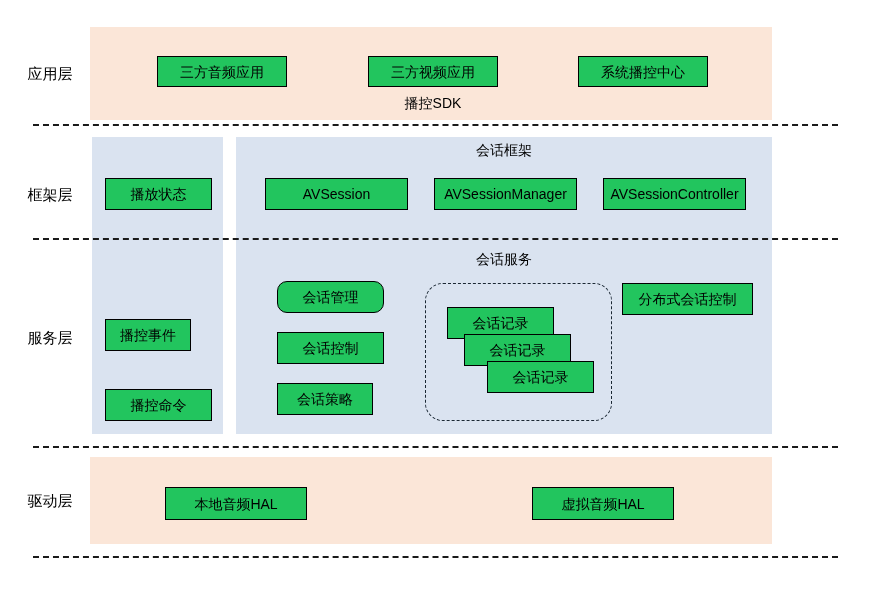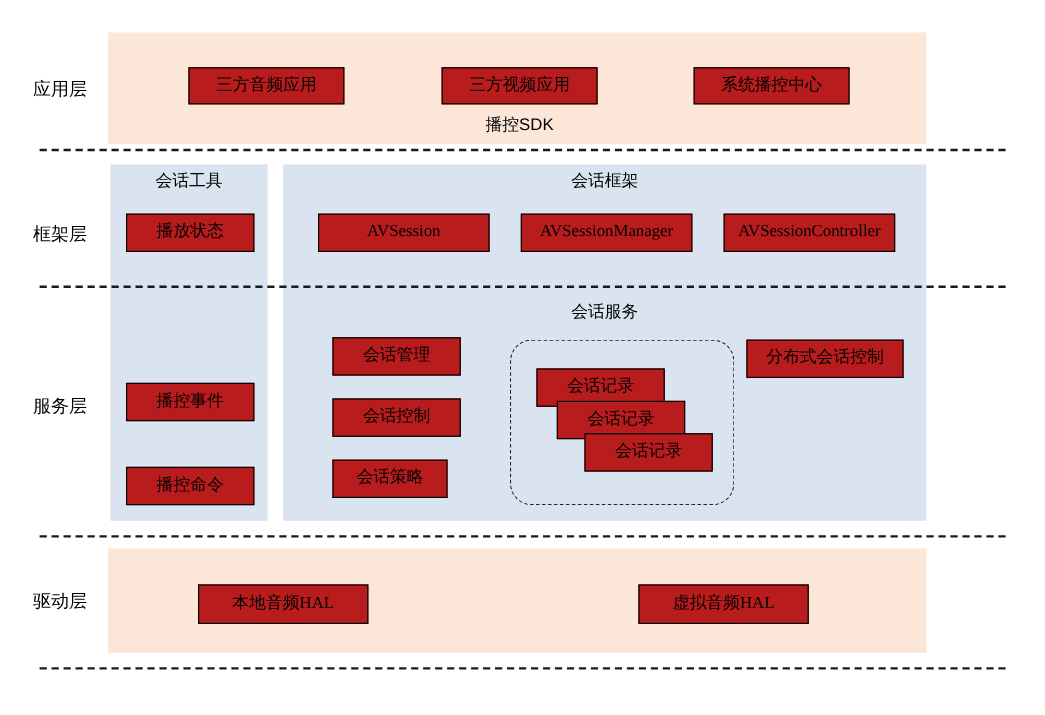--- a/index.html
+++ b/index.html
@@ -39,30 +39,29 @@
   .band-blue   { background: #dae3f0; }
 
   
   .hr-dash {
     border-top: 2px dashed #1a1a1a;
     height: 0;
   }
 
   
   .node {
-    background: #b91c1c;
+    background: #22c55e;
     border: 1.6px solid #000000;
     display: flex;
     align-items: center;
     justify-content: center;
     font-size: 14px;
     line-height: 1;
     text-align: center;
     color: #000;
-    font-family: Liberation Serif, serif;
   }
 
   
   .group-title {
     font-size: 14px;
     color: #000;
     text-align: center;
     white-space: nowrap;
   }
 
@@ -100,42 +99,41 @@
   <div class="abs hr-dash" style="left:33px; top:124px; width:805px;"></div>
 
   <div class="abs band-blue" style="left:92px; top:137px; width:131px; height:297px;"></div>
 
   <div class="abs band-blue" style="left:236px; top:137px; width:536px; height:297px;"></div>
 
   <div class="abs layer-label" style="left:10px; top:181px; width:80px; height:28px;">框架层</div>
 
   <div class="abs layer-label" style="left:10px; top:324px; width:80px; height:28px;">服务层</div>
 
-  <div class="abs group-title" style="left:92px; top:142px; width:131px; height:20px;">会话工具</div>
 
   <div class="abs node" style="left:105px; top:178px; width:107px; height:32px;">播放状态</div>
 
   <div class="abs group-title" style="left:236px; top:142px; width:536px; height:20px;">会话框架</div>
 
   <div class="abs node" style="left:265px; top:178px; width:143px; height:32px;">AVSession</div>
 
   <div class="abs node" style="left:434px; top:178px; width:143px; height:32px;">AVSessionManager</div>
 
   <div class="abs node" style="left:603px; top:178px; width:143px; height:32px;">AVSessionController</div>
 
   <div class="abs hr-dash" style="left:33px; top:238px; width:805px;"></div>
 
 
-  <div class="abs node" style="left:105px; top:319px; width:107px; height:32px;">播控事件</div>
+  <div class="abs node" style="left:105px; top:319px; width:86px; height:32px;">播控事件</div>
 
   <div class="abs node" style="left:105px; top:389px; width:107px; height:32px;text-align:center;">播控命令</div>
 
   <div class="abs group-title" style="left:236px; top:251px; width:536px; height:20px;">会话服务</div>
 
-  <div class="abs node" style="left:277px; top:281px; width:107px; height:32px;">会话管理</div>
+  <div class="abs node" style="left:277px; top:281px; width:107px; height:32px;border-radius:10px;">会话管理</div>
 
   <div class="abs node" style="left:277px; top:332px; width:107px; height:32px;">会话控制</div>
 
   <div class="abs node" style="left:277px; top:383px; width:96px; height:32px;">会话策略</div>
 
   <div class="abs dashed-round" style="left:425px; top:283px; width:187px; height:138px;"></div>
 
   <div class="abs node" style="left:447px; top:307px; width:107px; height:32px; z-index:3;">会话记录</div>
 
   <div class="abs node" style="left:464px; top:334px; width:107px; height:32px; z-index:4;">会话记录</div>

